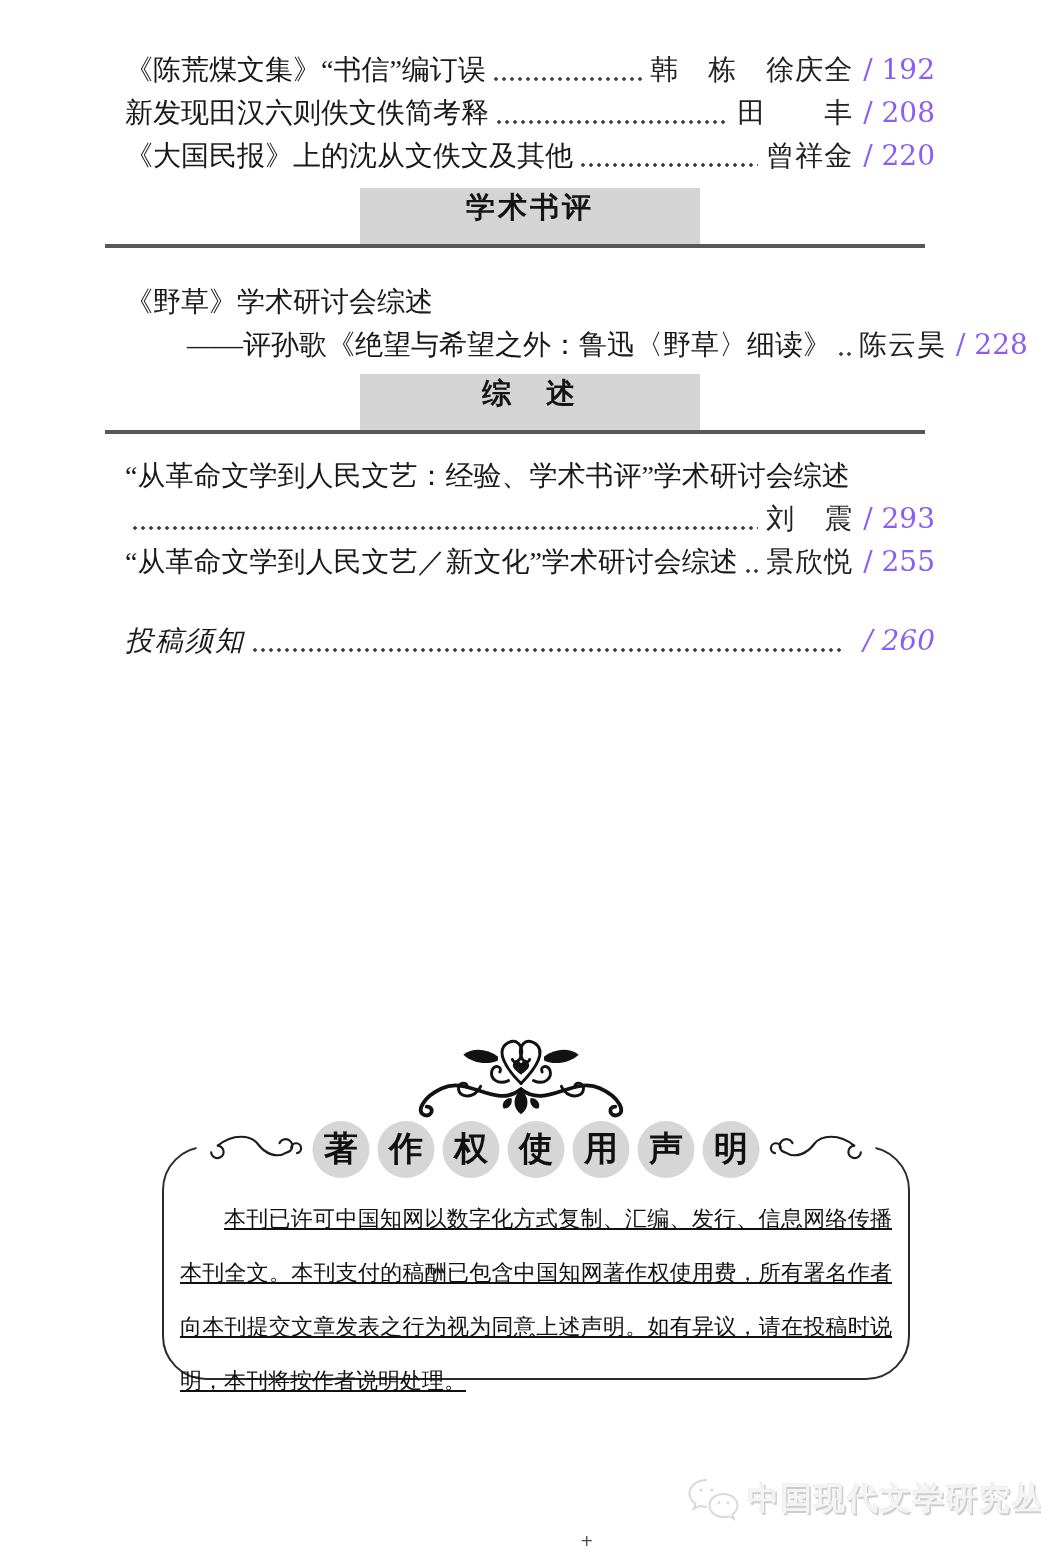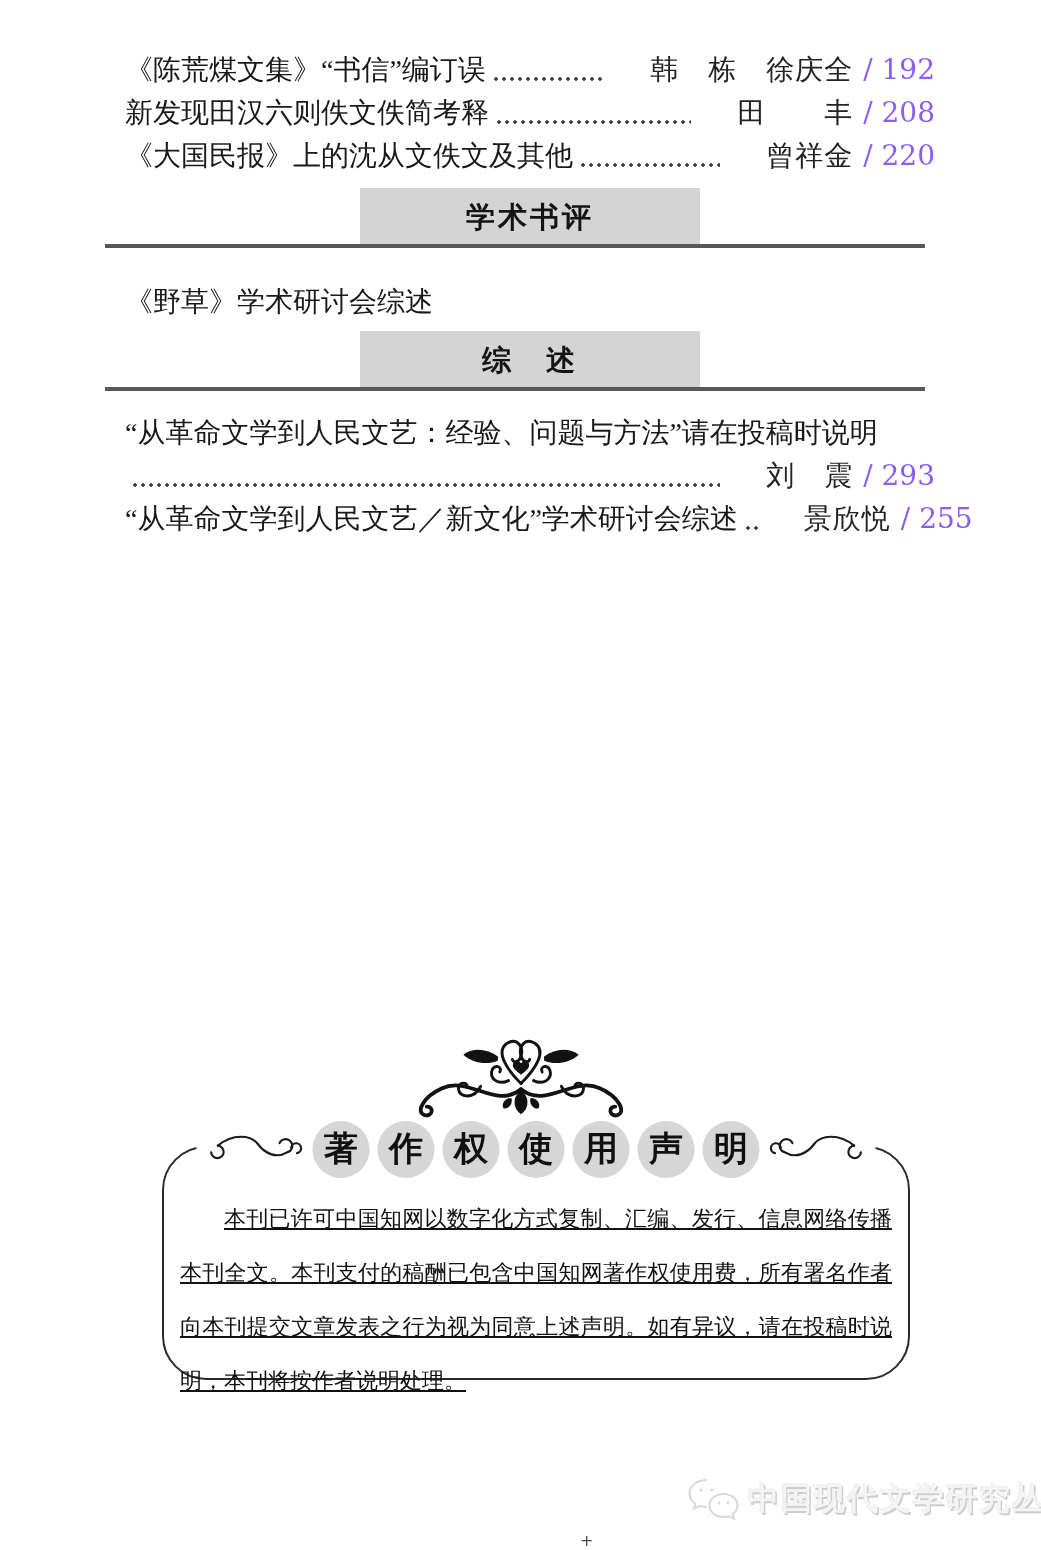--- a/index.html
+++ b/index.html
@@ -12,28 +12,28 @@
   
   .toc { padding:48px 106px 0 125px; }
   .row { display:flex; align-items:baseline; font-size:28px; line-height:43px; white-space:nowrap; }
   .row .title { flex:0 0 auto; }
   .leader {
     flex:1 1 auto; align-self:flex-end; height:43px; margin:0 8px; min-width:12px;
     background-image:radial-gradient(circle at 2px 2px, #3c3c3c 1.5px, transparent 1.9px);
     background-size:8px 5px; background-repeat:repeat-x;
     background-position:left calc(100% - 9px);
   }
-  .author { font-family:"DejaVu Serif", serif; color:#222; letter-spacing:1px;margin-left:38px; }
+  .author { font-family:"DejaVu Serif", serif; color:#222; letter-spacing:1px; }
   .pg { font-family:"DejaVu Serif", serif; color:#8b5cf6; margin-left:10px; }
   .pg::before { content:"/ "; }
   
   .section { margin-top:11px; }
   .section-box {
     width:340px; height:60px; margin:0 auto; background:#d4d4d4;
-    display:flex; align-items:center; justify-content:center;
+    display:flex; justify-content:center;
     font-family:"Liberation Sans", sans-serif; font-weight:700;
     font-size:29px; letter-spacing:3px; color:#141414;
   }
   .section-rule { height:4px; background:#58585a; margin:-4px 0 0 -20px; width:820px; }
   .block1 { margin-top:32px; }
   .sub-row { padding-left:62px; }
   .block2 { margin-top:8px; }
   .block3 { margin-top:20px; }
   .notice-row { margin-top:36px; font-style:italic; }
   .notice-row .title { font-family:"DejaVu Serif", serif; letter-spacing:2px; }
@@ -107,46 +107,57 @@
       <div class="section-box">
         <span>学术书评</span>
       </div>
       <div class="section-rule"></div>
     </div>
 
     <div class="block1">
       <div class="row">
         <span class="title">《野草》学术研讨会综述</span>
       </div>
+      <div class="row sub-row">
+        <span class="title">——评孙歌《绝望与希望之外：鲁迅〈野草〉细读》</span>
+        <span class="leader"></span>
+        <span class="author">陈云昊</span>
+        <span class="pg">228</span>
+      </div>
     </div>
 
     <div class="section block2">
       <div class="section-box">
         <span>综　述</span>
       </div>
       <div class="section-rule"></div>
     </div>
 
     <div class="block3">
       <div class="row">
-        <span class="title">“从革命文学到人民文艺：经验、问题与方法”请在投稿时说明</span>
+        <span class="title">“从革命文学到人民文艺：经验、学术书评”学术研讨会综述</span>
       </div>
       <div class="row">
         <span class="leader"></span>
         <span class="author">刘　震</span>
         <span class="pg">293</span>
       </div>
       <div class="row">
         <span class="title">“从革命文学到人民文艺／新文化”学术研讨会综述</span>
         <span class="leader"></span>
         <span class="author">景欣悦</span>
         <span class="pg">255</span>
       </div>
     </div>
 
+    <div class="row notice-row">
+      <span class="title">投稿须知</span>
+      <span class="leader"></span>
+      <span class="pg">260</span>
+    </div>
   </div>
 
   <div class="ornament">
     <svg width="250" height="101" viewBox="0 0 260 105" fill="none" stroke="#121212" stroke-width="3" stroke-linecap="round">
 
       <path d="M130 66 C114 50 103 32 116 24 C126 18 133 28 130 38 C128 44 122 45 121 41"></path>
       <path d="M130 66 C146 50 157 32 144 24 C134 18 127 28 130 38 C132 44 138 45 139 41"></path>
 
       <path d="M130 45 c-4.5-4.5 -8.5-1.5 -8.5 2 c0 3.5 4.5 6.5 8.5 10 c4-3.5 8.5-6.5 8.5-10 c0-3.5 -4-6.5 -8.5-2 z" fill="#121212" stroke="none"></path>
 

